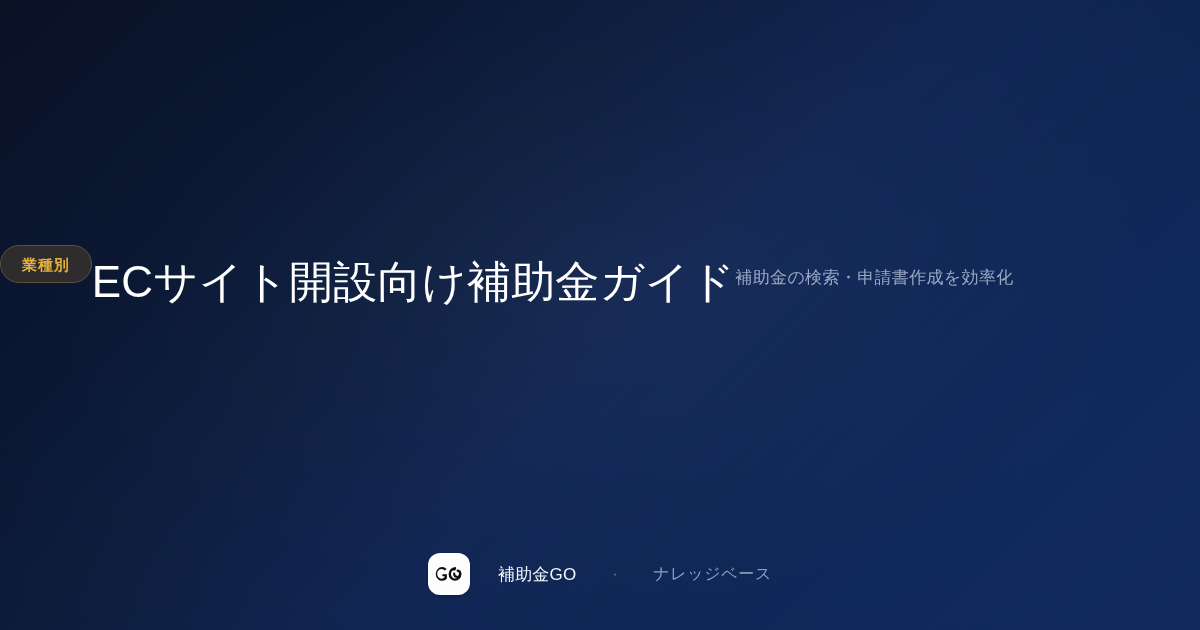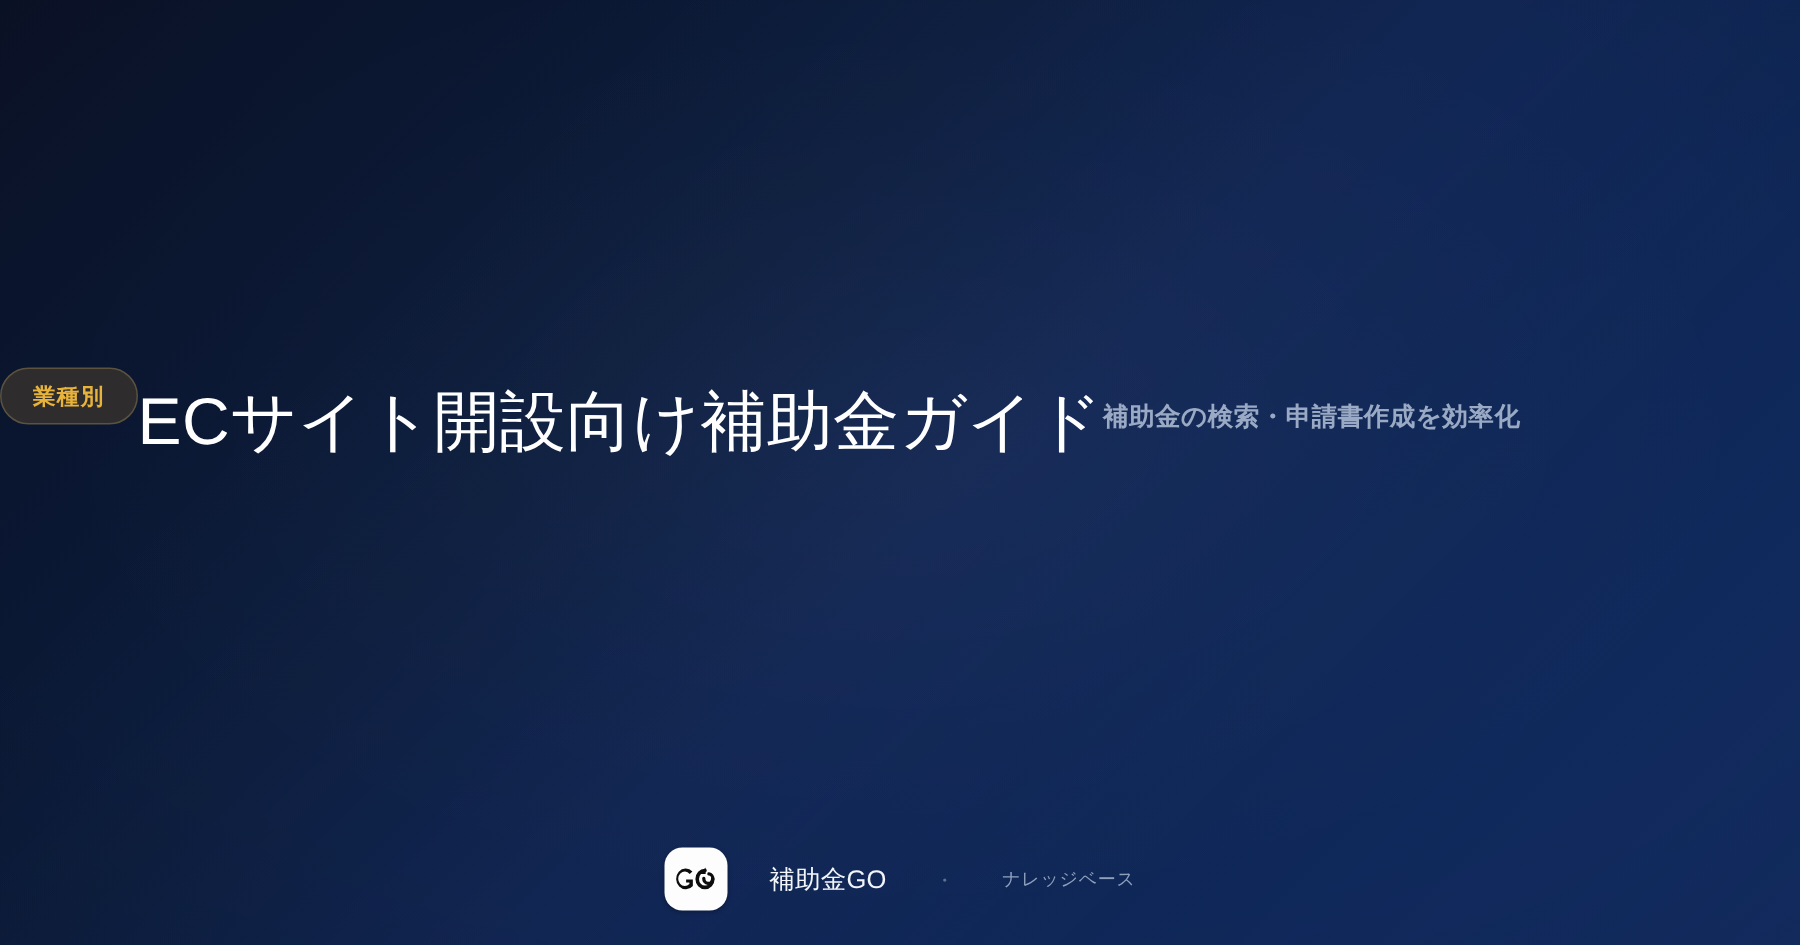--- a/index.html
+++ b/index.html
@@ -94,35 +94,35 @@
     line-height: 1.12;
     color: #ffffff;
     letter-spacing: 0.005em;
     text-align: center;
     white-space: nowrap;
   }
 
   #page-subtitle {
     margin: 27px 0 0 0;
     font-size: 17px;
-    font-weight: 700;
+    font-weight: 400;
     line-height: 1.5;
     color: #9aa9c4;
     letter-spacing: 0.02em;
     text-align: center;
     white-space: nowrap;
   }
 
   
   #brand-footer {
     position: absolute;
     z-index: 2;
     left: 0;
     right: 0;
-    top: 565px;
+    top: 553px;
     display: flex;
     align-items: center;
     justify-content: center;
     gap: 28px;
   }
 
   #brand-logo-tile {
     width: 42px;
     height: 42px;
     border-radius: 12px;
@@ -145,21 +145,21 @@
 
   #brand-separator {
     font-size: 13px;
     color: #5e7093;
     line-height: 1;
     padding: 0 4px;
     white-space: nowrap;
   }
 
   #brand-section {
-    font-size: 12px;
+    font-size: 16px;
     font-weight: 400;
     color: #8fa0bd;
     letter-spacing: 0.04em;
     white-space: nowrap;
   }
 </style>
 </head>
 <body>
 
 <div id="card">

